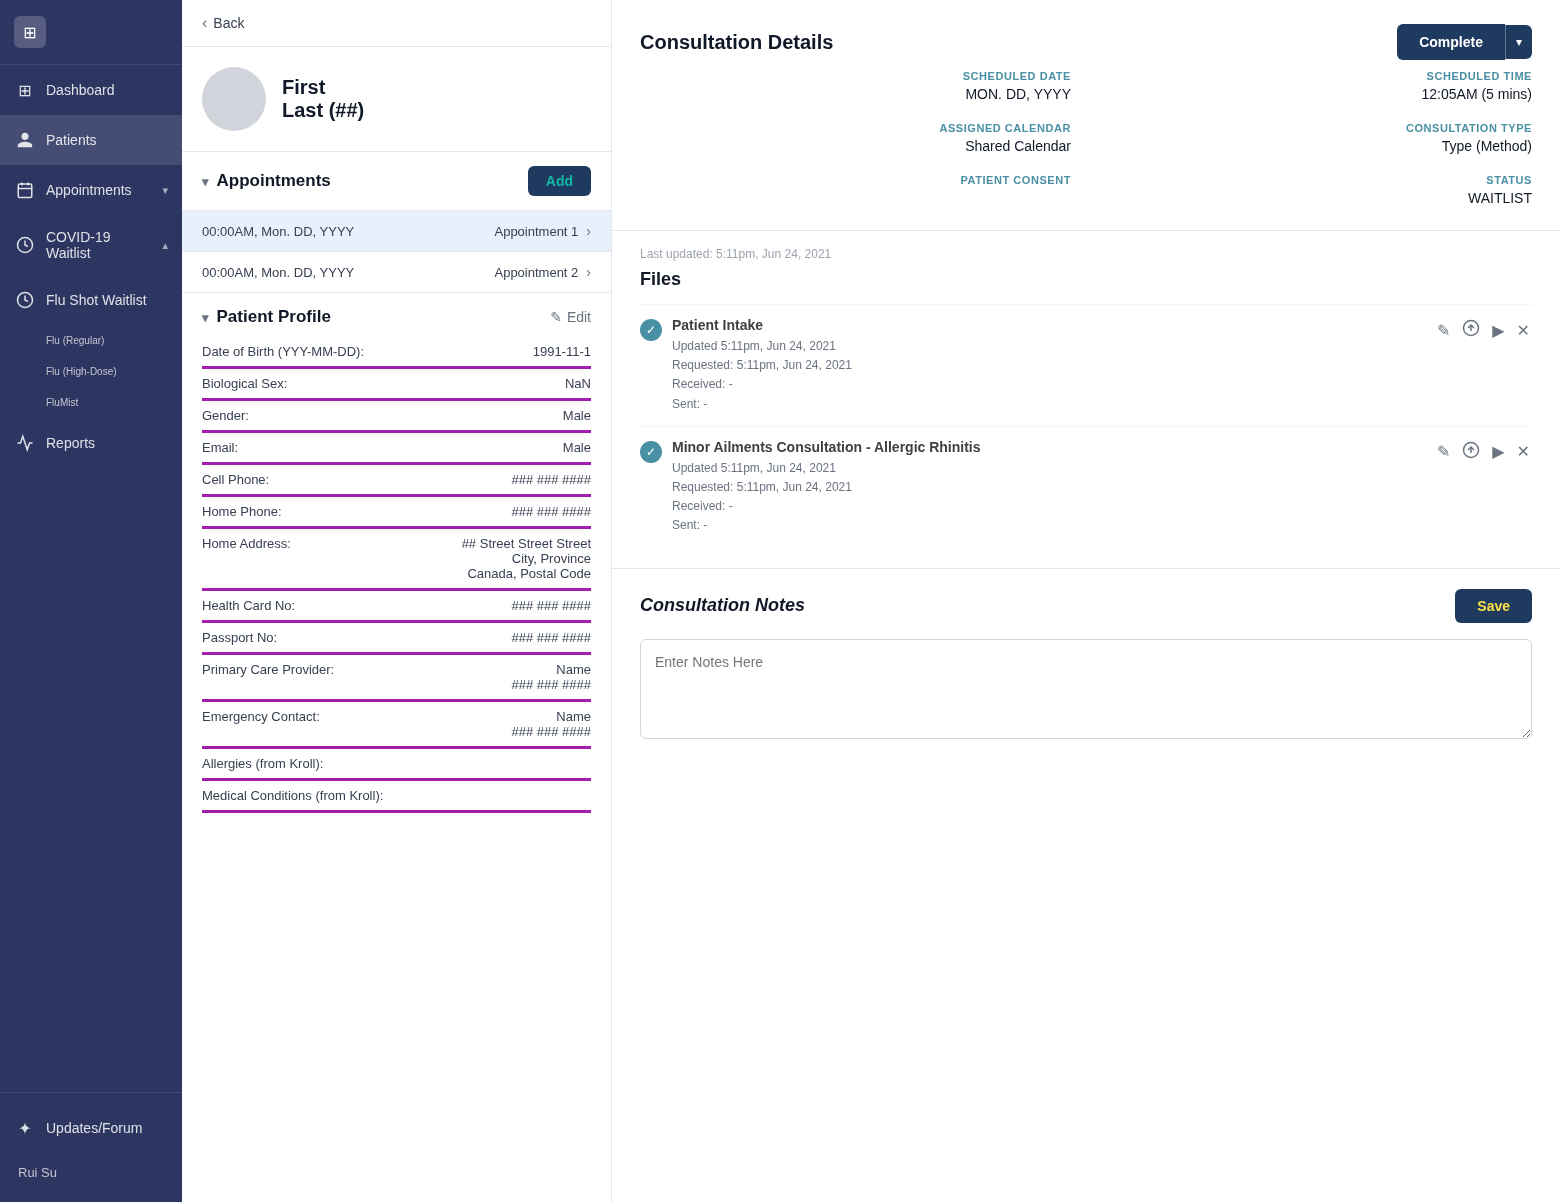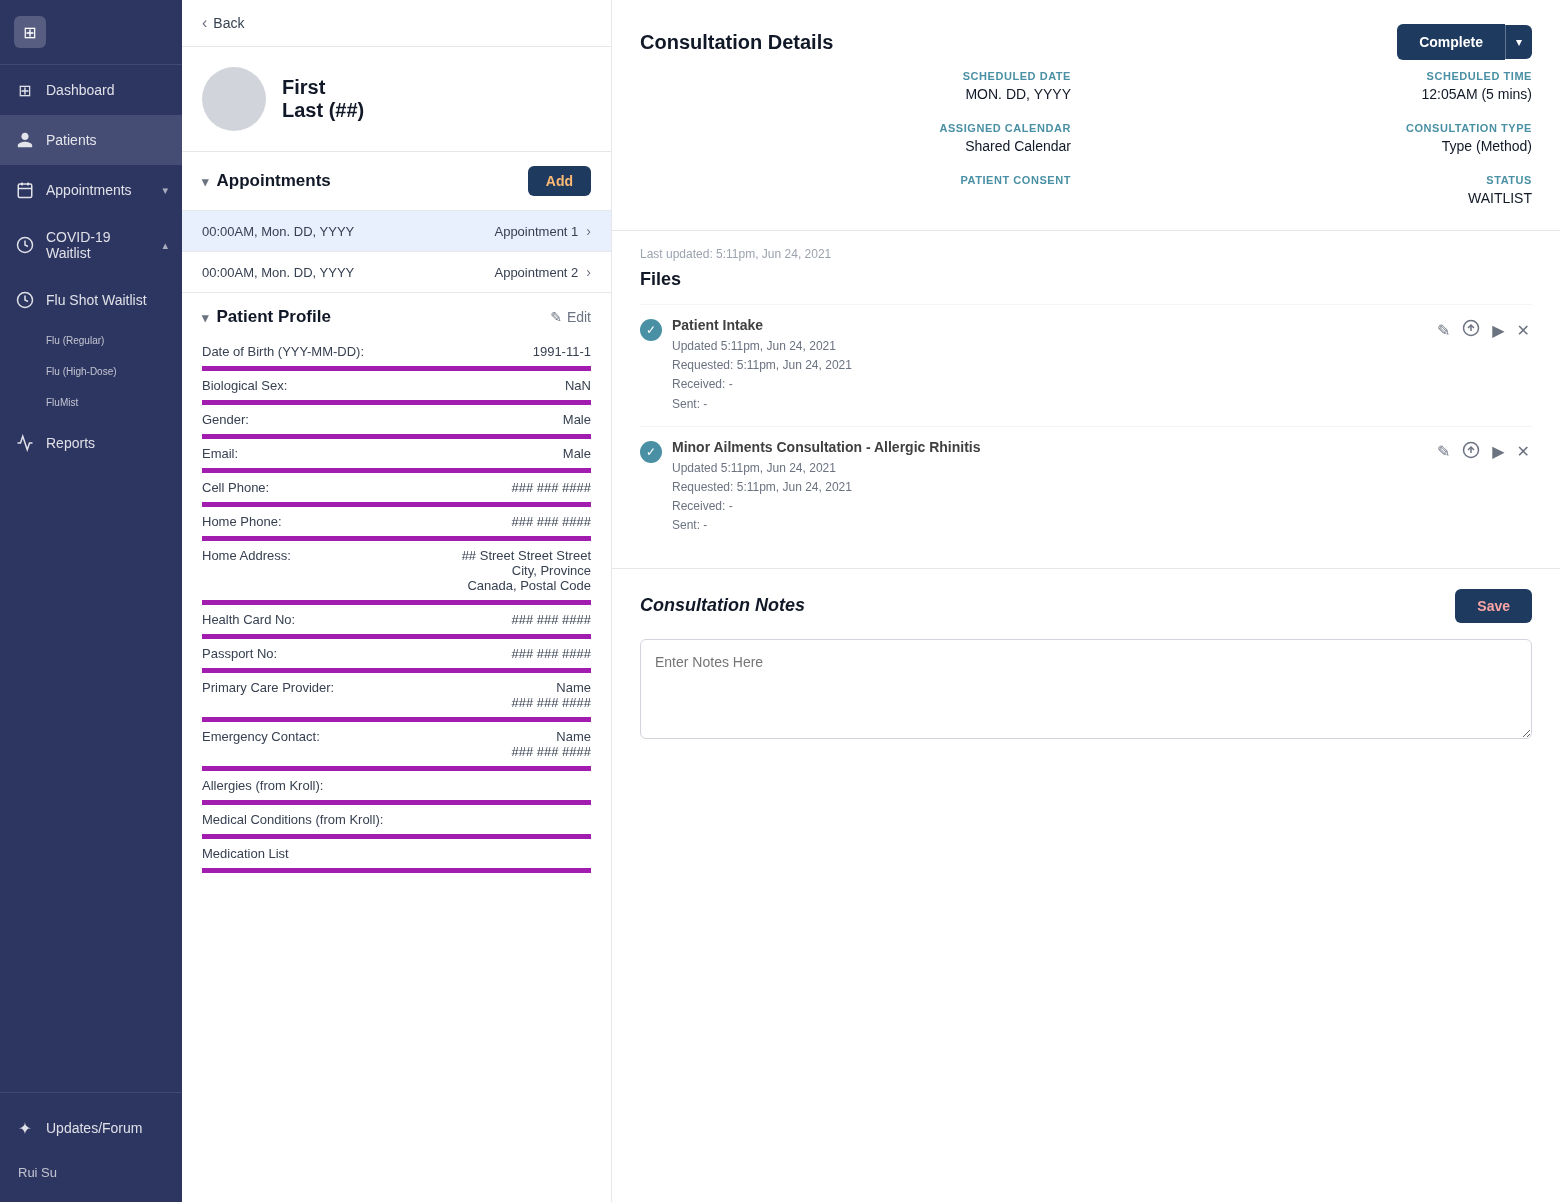--- a/index.html
+++ b/index.html
@@ -113,21 +113,21 @@
       display: flex;
       align-items: center;
       gap: 8px;
       font-size: 17px;
       font-weight: 700;
       color: #111827;
     }
     .chevron-icon { font-size: 13px; color: #6b7280; }
     .btn-add {
       background: #1e3a5f;
-      color: #fdba74;
+      color: #14b8a6;
       border: none;
       border-radius: 6px;
       padding: 7px 18px;
       font-size: 14px;
       font-weight: 600;
       cursor: pointer;
     }
     .appointment-row {
       display: flex;
       align-items: center;
@@ -150,21 +150,21 @@
       padding: 14px 0 10px;
     }
     .edit-btn {
       background: none; border: none; color: #6b7280; cursor: pointer;
       display: flex; align-items: center; gap: 5px; font-size: 14px;
     }
     .field-row {
       display: flex;
       justify-content: space-between;
       padding: 7px 0;
-      border-bottom: 5px solid #a21caf;
+      border-bottom: 3px solid #a21caf;
       font-size: 13px;
     }
     .field-label { color: #374151; font-weight: 500; max-width: 200px; }
     .field-value { color: #374151; text-align: right; }
 
     
     .right-panel {
       flex: 1;
       background: #f8f9fc;
       overflow-y: auto;
@@ -261,21 +261,21 @@
     .file-action-btn { cursor: pointer; padding: 2px; }
 
     
     .notes-card { background: #fff; padding: 20px 28px; flex: 1; }
     .notes-header {
       display: flex; align-items: center; justify-content: space-between; margin-bottom: 16px;
     }
     .notes-title { font-size: 18px; font-weight: 700; color: #111827; font-style: italic; }
     .btn-save {
       background: #1e3a5f;
-      color: #fca5a5; border: none;
+      color: #fde047; border: none;
       border-radius: 6px;
       padding: 9px 22px;
       font-size: 14px;
       font-weight: 600;
       cursor: pointer;
     }
     .notes-textarea {
       width: 100%;
       min-height: 100px;
       border: 1px solid #d1d5db;
@@ -469,24 +469,20 @@
 ### ### ####</span>
       </div>
       <div class="field-row">
         <span class="field-label">Allergies (from Kroll):</span>
         <span class="field-value"></span>
       </div>
       <div class="field-row">
         <span class="field-label">Medical Conditions (from Kroll):</span>
         <span class="field-value"></span>
       </div>
-      <div class="field-row">
-        <span class="field-label">Medication List</span>
-        <span class="field-value"></span>
-      </div>
     </div>
   </div>
 
   <div class="right-panel">
 
     <div class="card">
       <div class="card-header">
         <h2 class="card-title">Consultation Details</h2>
         <div class="btn-complete-group">
           <button class="btn-complete">Complete</button>

